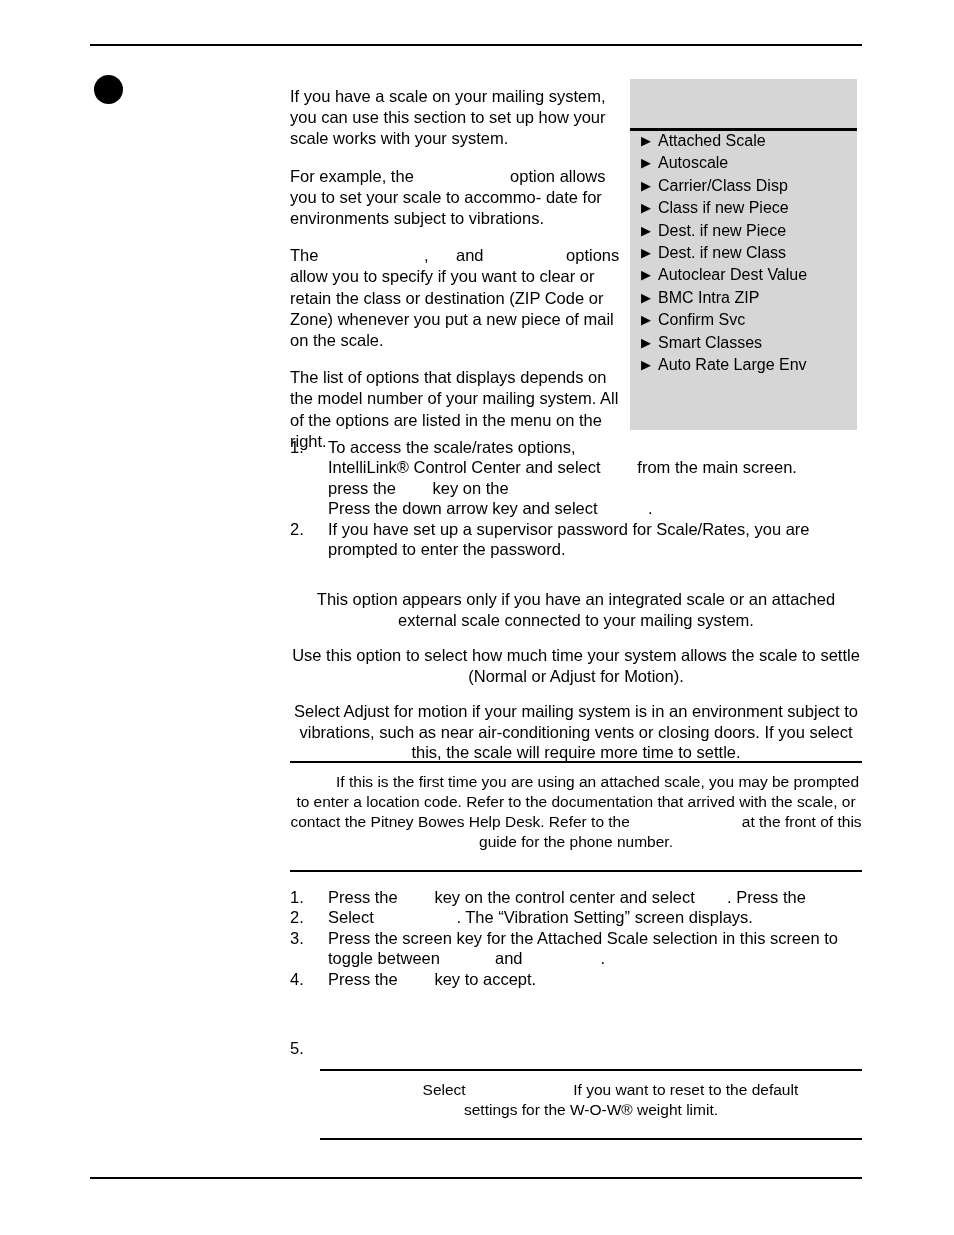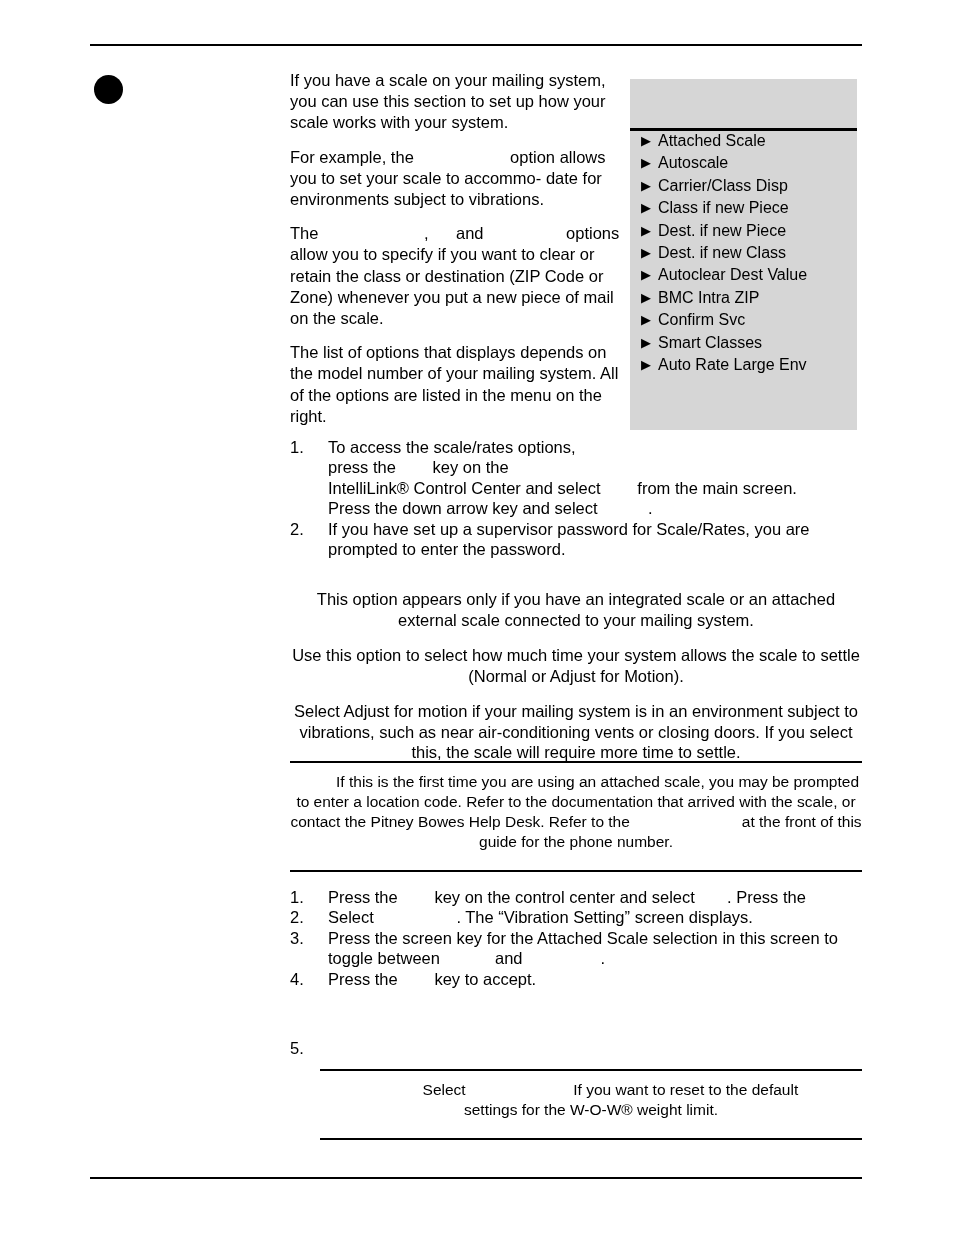--- a/index.html
+++ b/index.html
@@ -58,21 +58,21 @@
   
   .col-left {
     position: absolute;
     left: 290px;
     top: 70px;
     width: 333px;
     font-size: 16.5px;
     line-height: 21.2px;
   }
   .col-left p {
-    margin: 0 0 13px 0;
+    margin: 16px 0 13px 0;
   }
 
   
   .b {
     font-weight: bold;
     color: #ffffff;
     white-space: pre;
   }
 
   
@@ -273,22 +273,22 @@
         <span class="menu-arrow">▶</span>
         <span>Auto Rate Large Env</span>
       </li>
   </ul>
 </div>
 
 <ol class="steps steps-access">
   <li>
     <span class="num">1.</span>
     <span class="narrow">To access the scale/rates options,</span>
+    <span class="narrow"><span>IntelliLink® Control Center and select</span><span class="b">        </span><span>from the main screen.</span></span>
     <span class="narrow"><span>press the</span><span class="b">        </span><span>key on the</span></span>
-    <span class="narrow"><span>IntelliLink® Control Center and select</span><span class="b">        </span><span>from the main screen.</span></span>
     <span class="narrow"><span>Press the down arrow key and select</span><span class="b">           </span><span>.</span></span>
   </li>
   <li>
     <span class="num">2.</span>
     <span class="narrow">If you have set up a supervisor password for Scale/Rates, you are</span>
     <span class="narrow">prompted to enter the password.</span>
   </li>
 </ol>
 
 <div class="col-wide para-block-a" style="top:589px;">

